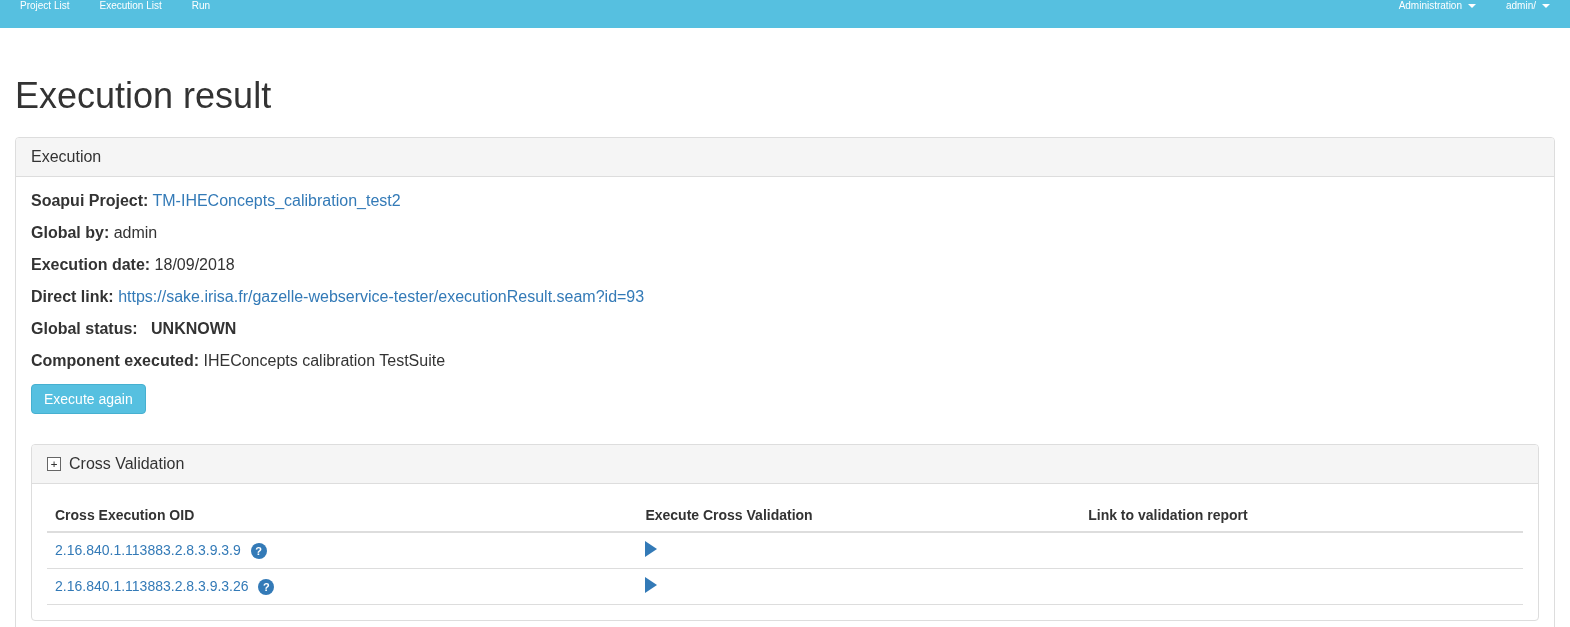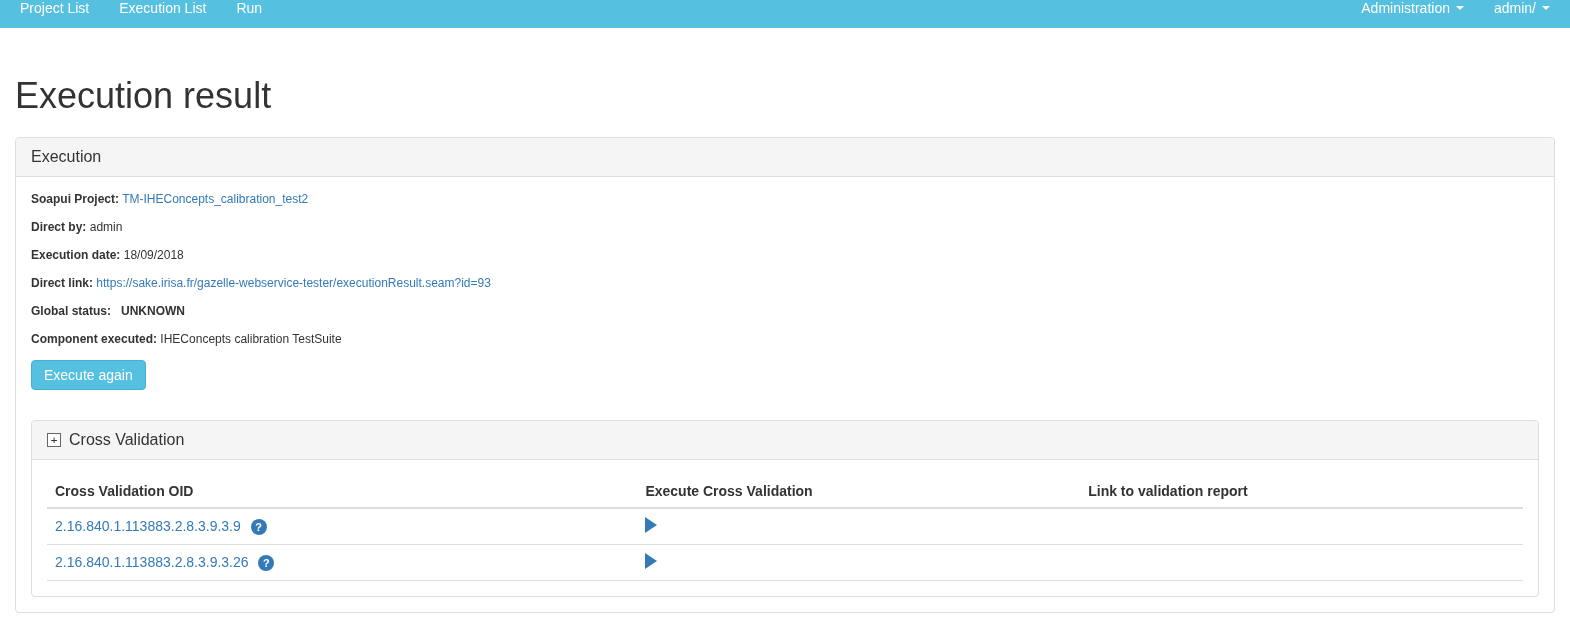--- a/index.html
+++ b/index.html
@@ -18,21 +18,21 @@
       padding: 0 20px 10px 20px;
       color: #fff;
     }
     .navbar-left, .navbar-right {
       display: flex;
       gap: 30px;
     }
     .navbar a {
       color: #fff;
       text-decoration: none;
-      font-size: 14px;
+      font-size: 10px;
       display: inline-flex;
       align-items: center;
       gap: 4px;
     }
     .caret {
       display: inline-block;
       width: 0; height: 0;
       margin-left: 2px;
       vertical-align: middle;
       border-top: 4px solid #fff;
@@ -64,21 +64,21 @@
       border-top-right-radius: 3px;
       display: flex;
       align-items: center;
       gap: 8px;
     }
     .panel-body {
       padding: 15px;
     }
     .field-row {
       margin-bottom: 14px;
-      font-size: 12px;
+      font-size: 16px;
       color: #333;
     }
     .field-row strong { font-weight: 700; }
     .link {
       color: #337ab7;
       text-decoration: none;
     }
     .btn {
       display: inline-block;
       background: #56c0e0;
@@ -180,21 +180,21 @@
   <div class="panel">
     <div class="panel-heading">
       <span>Execution</span>
     </div>
     <div class="panel-body">
       <div class="field-row">
         <strong>Soapui Project:</strong>
         <a href="#" class="link">TM-IHEConcepts_calibration_test2</a>
       </div>
       <div class="field-row">
-        <strong>Direct by:</strong>
+        <strong>Global by:</strong>
         <span>admin</span>
       </div>
       <div class="field-row">
         <strong>Execution date:</strong>
         <span>18/09/2018</span>
       </div>
       <div class="field-row">
         <strong>Direct link:</strong>
         <a href="#" class="link">https://sake.irisa.fr/gazelle-webservice-tester/executionResult.seam?id=93</a>
       </div>
@@ -210,21 +210,21 @@
     </div>
 
     <div class="inner-panel">
       <div class="panel-heading">
         <span class="expand-icon">+</span>
         <span>Cross Validation</span>
       </div>
       <table>
         <thead>
           <tr>
-            <th class="col-oid">Cross Validation OID</th>
+            <th class="col-oid">Cross Execution OID</th>
             <th class="col-exec">Execute Cross Validation</th>
             <th class="col-link">Link to validation report</th>
           </tr>
         </thead>
         <tbody>
           <tr>
             <td>
               <a href="#" class="link">2.16.840.1.113883.2.8.3.9.3.9</a>
               <span class="help-icon">?</span>
             </td>

